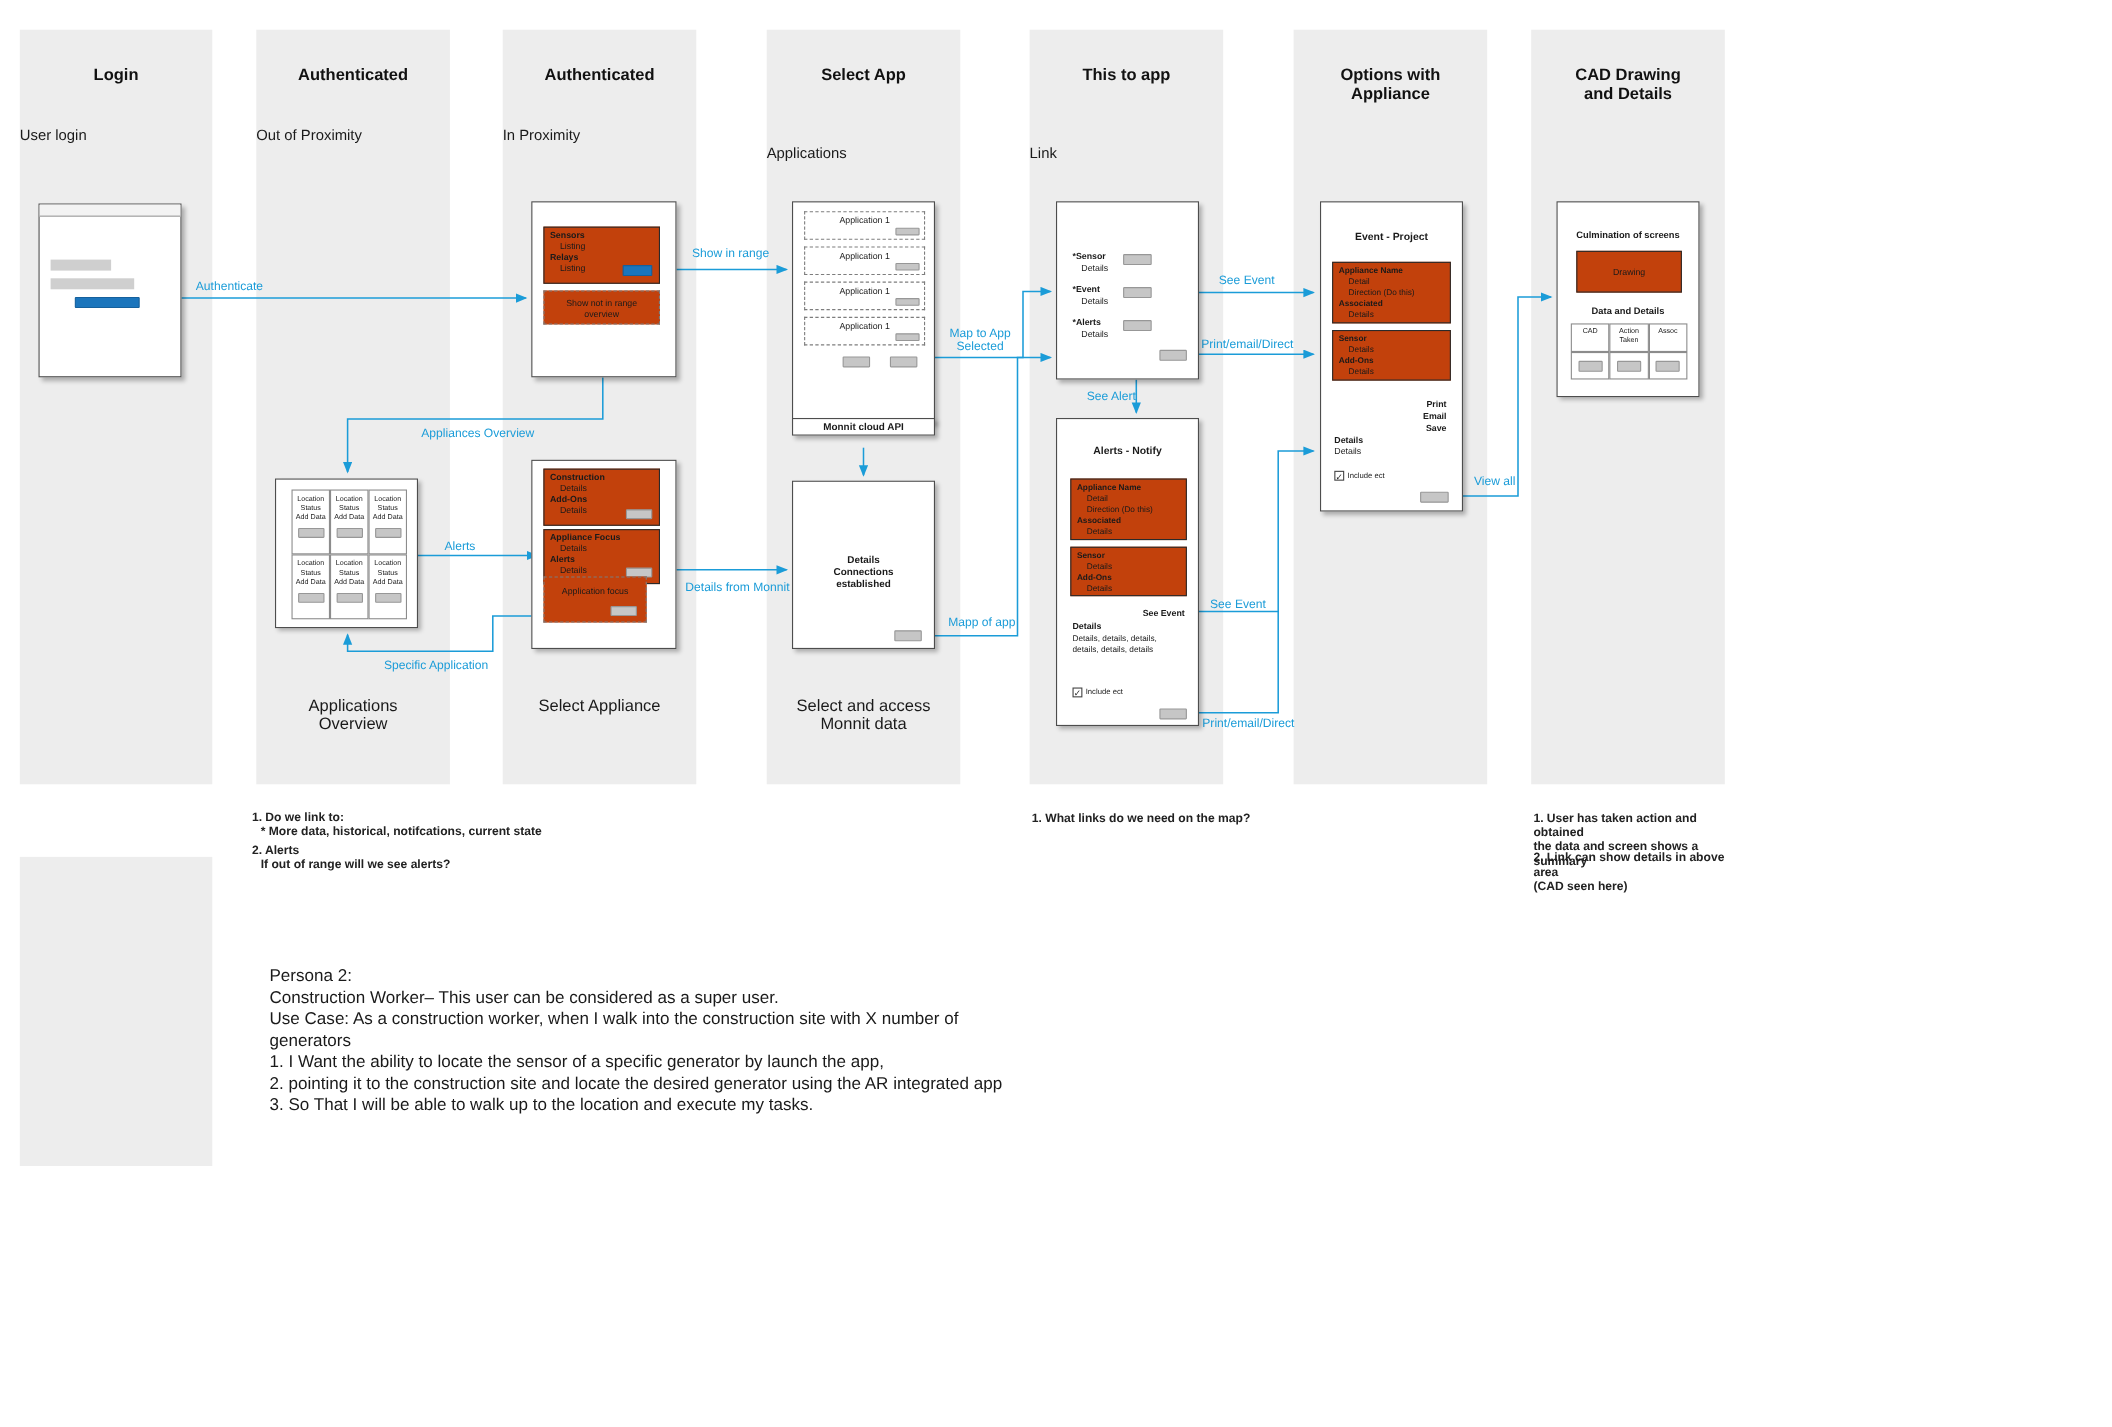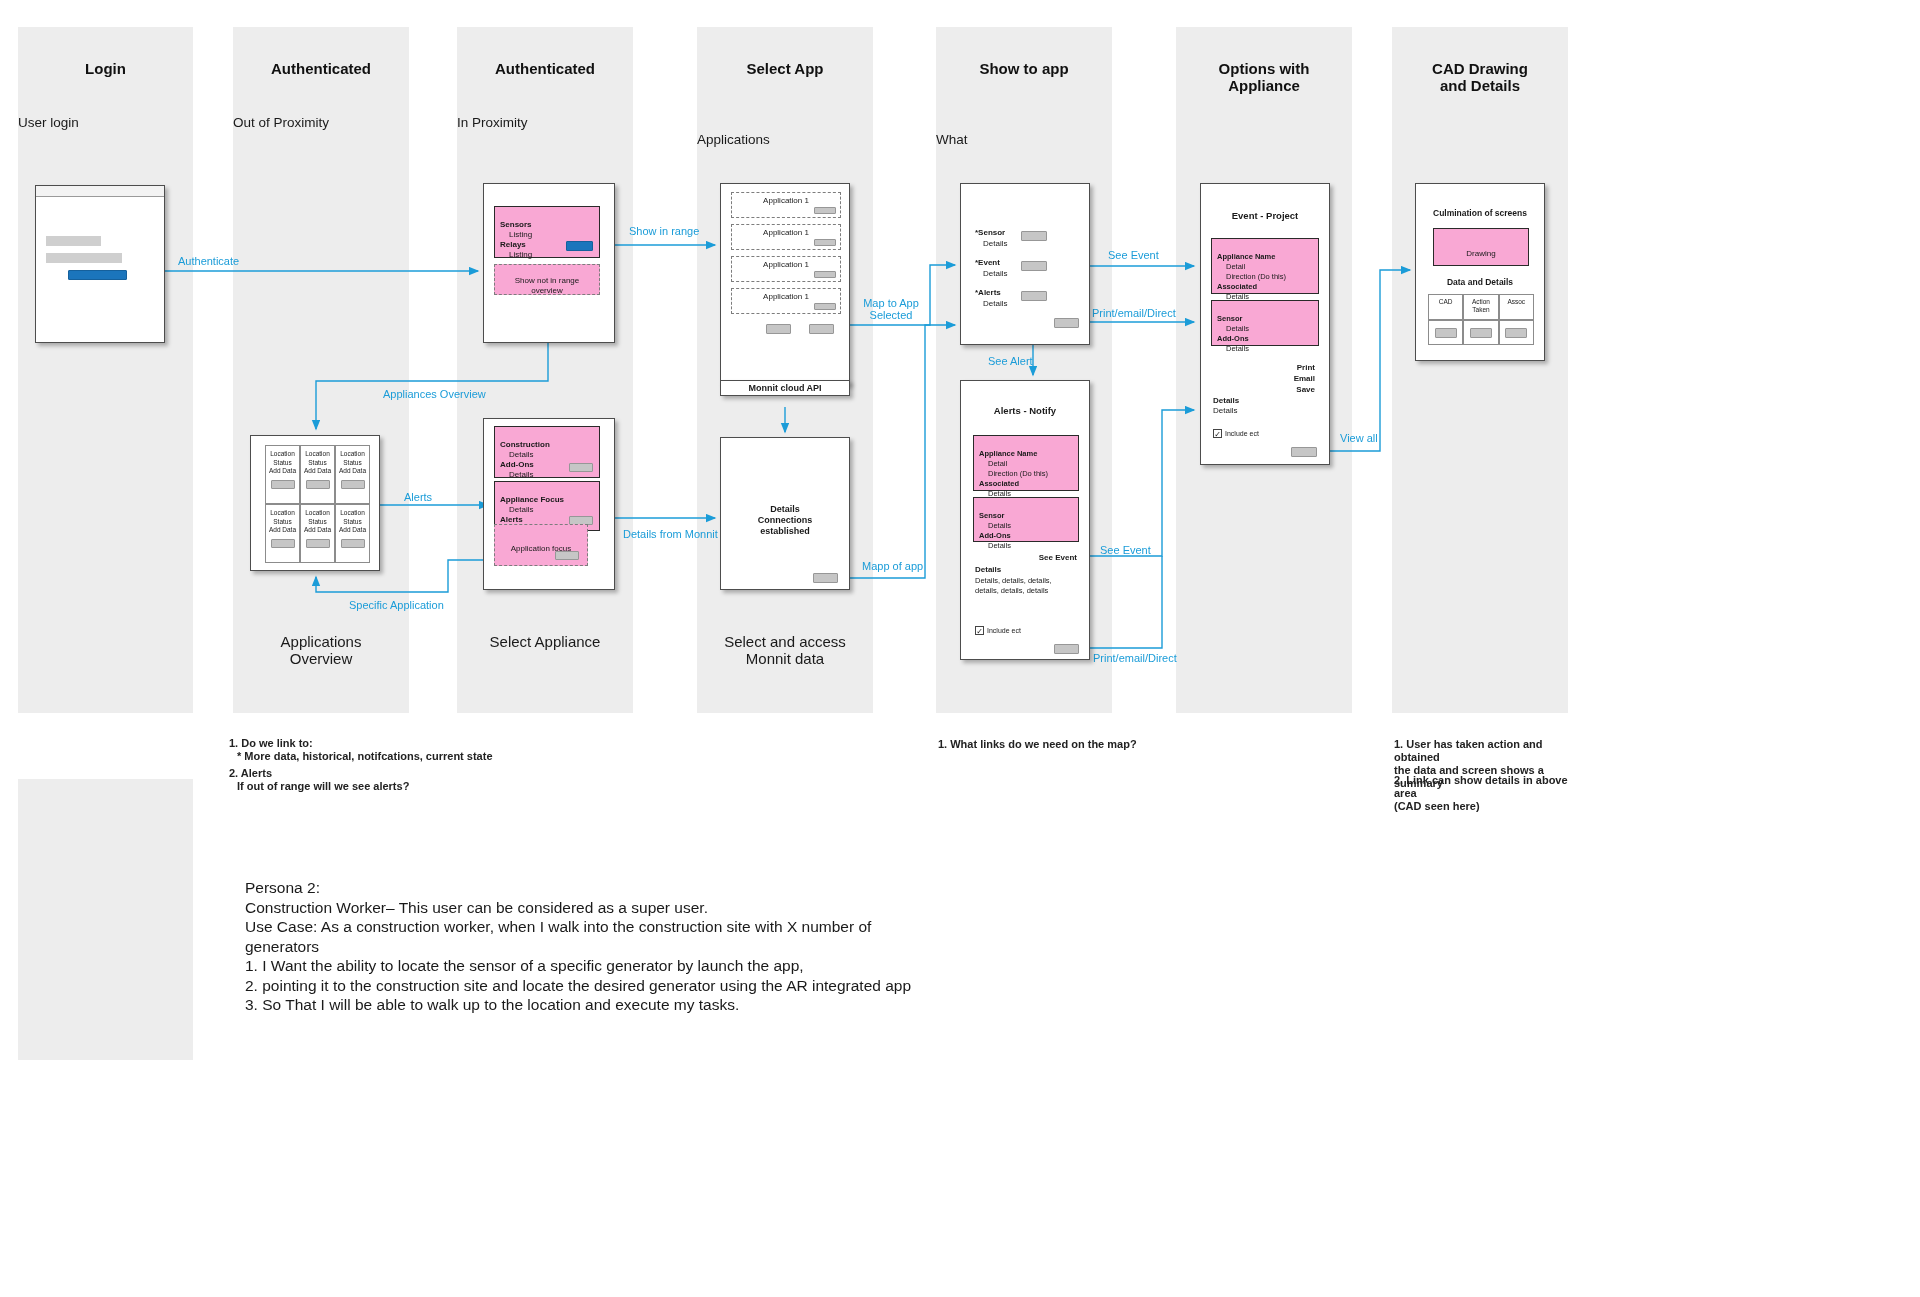--- a/index.html
+++ b/index.html
@@ -7,21 +7,21 @@
         font-family:"Liberation Sans","DejaVu Sans",sans-serif;color:#1a1a1a;}
   .col{position:absolute;top:27px;height:686px;width:176px;background:#ededed;}
   .col-title{position:absolute;top:33px;left:0;right:0;text-align:center;font-weight:bold;
              font-size:15px;color:#111;white-space:pre-line;line-height:1.15;}
   .col-sub{position:absolute;top:88px;left:0;right:0;font-size:13.5px;}
   .col-sub.low{top:105px;}
   .col-footer{position:absolute;top:606px;left:0;right:0;text-align:center;font-size:15px;
               white-space:pre-line;line-height:1.15;}
   .card{position:absolute;background:#fff;border:1px solid #4d4d4d;
         box-shadow:3px 3px 4px rgba(0,0,0,0.28);box-sizing:border-box;}
-  .ibox{position:absolute;border:1px solid #2a2a2a;box-sizing:border-box;padding-top:13px;background:#f9a8d4;}
+  .ibox{position:absolute;border:1px solid #2a2a2a;box-sizing:border-box;padding-top:2px;background:#c2410c;}
   .ibox.dashed{border:1px dashed #7d7d7d;}
   .ln{font-size:8px;line-height:10px;padding-left:5px;white-space:nowrap;}
   .ln.sm{font-size:7.5px;}
   .ind{padding-left:14px;}
   .b{font-weight:bold;}
   .btn{position:absolute;background:#c6c6c6;border:1px solid #979797;border-radius:1px;box-sizing:border-box;}
   .btn.blue{background:#1b75bc;border-color:#15609c;}
   .t{position:absolute;}
   .pre{white-space:pre-line;}
   .txtc{display:flex;align-items:center;justify-content:center;text-align:center;font-size:8px;line-height:10px;}
@@ -65,22 +65,22 @@
     <div class="col-sub">In Proximity</div>
     <div class="col-footer">Select Appliance</div>
   </div>
   <div class="col" style="left:697px">
     <div class="col-title">Select App</div>
     <div class="col-sub low">Applications</div>
     <div class="col-footer">Select and access
 Monnit data</div>
   </div>
   <div class="col" style="left:936px">
-    <div class="col-title">Show to app</div>
-    <div class="col-sub low">What</div>
+    <div class="col-title">This to app</div>
+    <div class="col-sub low">Link</div>
   </div>
   <div class="col" style="left:1176px">
     <div class="col-title pre">Options with
 Appliance</div>
   </div>
   <div class="col" style="left:1392px">
     <div class="col-title pre">CAD Drawing
 and Details</div>
   </div>
   <div class="col" style="left:18px;top:779px;height:281px;width:175px"></div>

